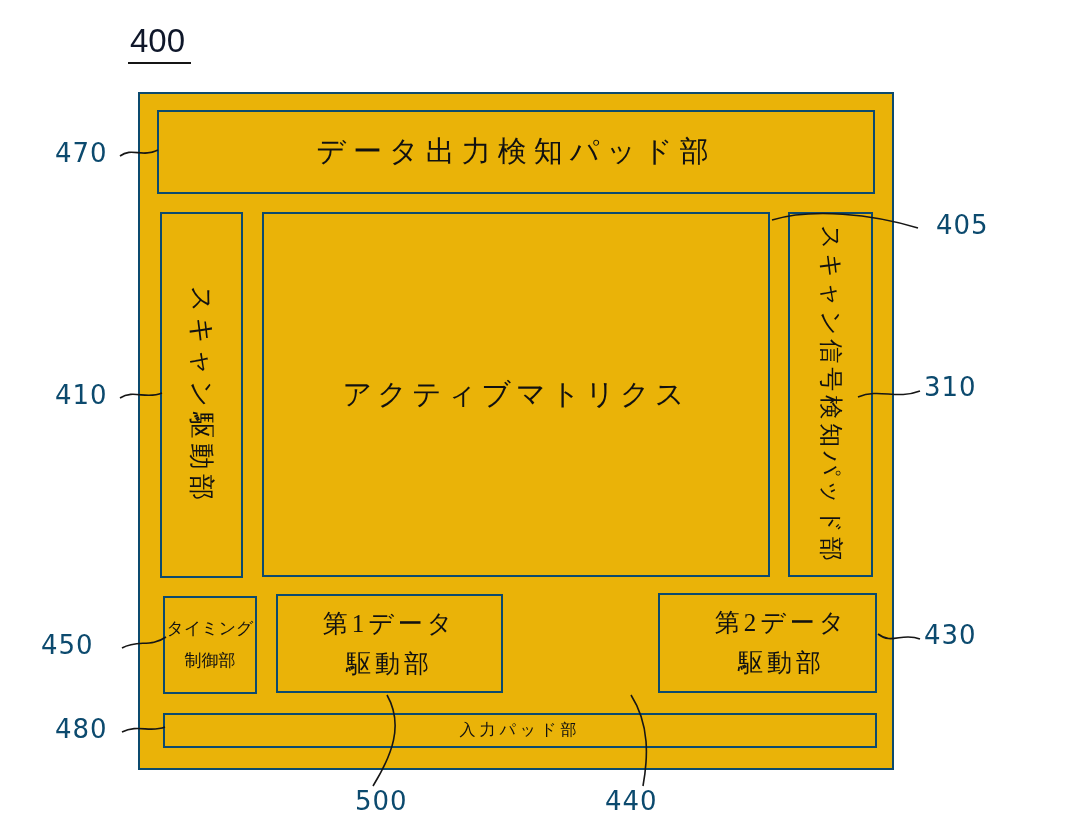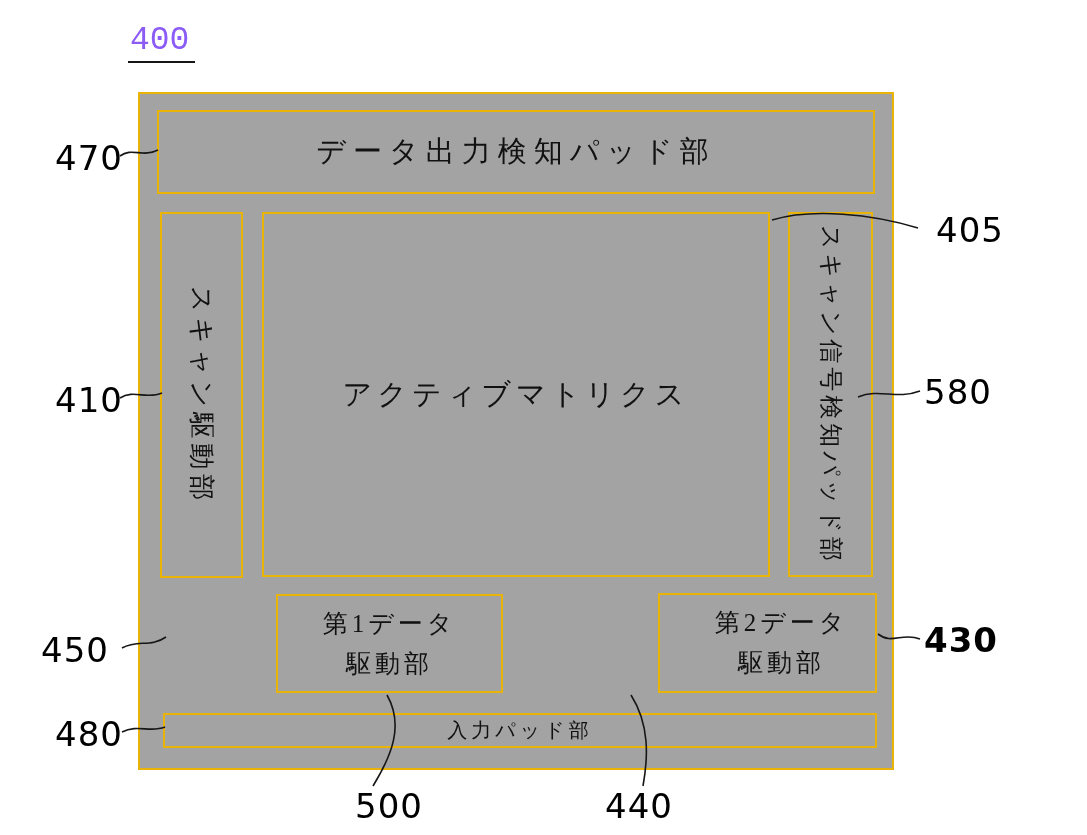--- a/index.html
+++ b/index.html
@@ -1,31 +1,31 @@
 <!DOCTYPE html>
 <html><head>
 <meta charset="utf-8">
 <style>
   html,body{margin:0;padding:0;background:#f7f7f5;}
   .canvas{
     position:relative;width:1087px;height:835px;background:#ffffff;
     font-family:"Liberation Serif","DejaVu Serif",serif;color:#111;overflow:hidden;
   }
-  .box{position:absolute;border:2px solid #eab308;background:#a3a3a3;box-sizing:border-box;}
+  .box{position:absolute;border:2px solid #0c4a6e;background:#eab308;box-sizing:border-box;}
   .center-text{display:flex;align-items:center;justify-content:center;text-align:center;}
   .col-text{display:flex;flex-direction:column;align-items:center;justify-content:center;text-align:center;}
   .vbox{display:flex;align-items:center;justify-content:center;}
   .rot{transform:rotate(90deg);white-space:nowrap;}
   .refnum{
     position:absolute;font-family:"DejaVu Sans","Liberation Sans",sans-serif;
-    font-size:34px;color:#000000;letter-spacing:1px;
+    font-size:26px;color:#0c4a6e;letter-spacing:1px;
   }
   .fignum{
-    position:absolute;left:128px;top:22px;font-family:Liberation Mono, monospace;
-    font-size:33px;color:#8b5cf6;border-bottom:2px solid #151515;padding:0 6px 2px 2px;
+    position:absolute;left:128px;top:22px;font-family:Liberation Sans, sans-serif;
+    font-size:33px;color:#0f172a;border-bottom:2px solid #151515;padding:0 6px 2px 2px;
   }
   svg.leaders{position:absolute;left:0;top:0;pointer-events:none;}
 </style>
 </head>
 <body>
 
 <div class="canvas">
 
   <div class="fignum">400</div>
 
@@ -40,43 +40,47 @@
   </div>
 
   <div class="box center-text" style="left:262px;top:212px;width:508px;height:365px;font-size:29px;letter-spacing:5px;">
     <span>アクティブマトリクス</span>
   </div>
 
   <div class="box vbox" style="left:788px;top:212px;width:85px;height:365px;font-size:24px;">
     <span class="rot" style="letter-spacing:4px;">スキャン信号検知パッド部</span>
   </div>
 
+  <div class="box col-text" style="left:163px;top:596px;width:94px;height:98px;font-size:17px;line-height:1.9;">
+    <span>タイミング</span>
+    <span>制御部</span>
+  </div>
 
   <div class="box col-text" style="left:276px;top:594px;width:227px;height:99px;font-size:25px;letter-spacing:4px;line-height:1.6;">
     <span>第1データ</span>
     <span>駆動部</span>
   </div>
 
 
   <div class="box col-text" style="left:658px;top:593px;width:219px;height:100px;font-size:25px;letter-spacing:4px;line-height:1.6;padding-left:28px;">
     <span>第2データ</span>
     <span>駆動部</span>
   </div>
 
-  <div class="box center-text" style="left:163px;top:713px;width:714px;height:35px;font-size:20px;letter-spacing:4px;">
+  <div class="box center-text" style="left:163px;top:713px;width:714px;height:35px;font-size:16px;letter-spacing:4px;">
     <span>入力パッド部</span>
   </div>
 
   <div class="refnum" style="left:55px;top:138px;">470</div>
   <div class="refnum" style="left:55px;top:380px;">410</div>
   <div class="refnum" style="left:41px;top:630px;">450</div>
   <div class="refnum" style="left:55px;top:714px;">480</div>
   <div class="refnum" style="left:922px;top:210px;margin-left:14px;">405</div>
-  <div class="refnum" style="left:924px;top:372px;">580</div>
-  <div class="refnum" style="left:924px;top:620px;font-weight:bold;">430</div>
+  <div class="refnum" style="left:924px;top:372px;">310</div>
+  <div class="refnum" style="left:924px;top:620px;">430</div>
   <div class="refnum" style="left:355px;top:786px;">500</div>
   <div class="refnum" style="left:605px;top:786px;">440</div>
 
   <svg class="leaders" width="1087" height="835" viewBox="0 0 1087 835">
     <g fill="none" stroke="#161616" stroke-width="1.6">
       <path d="M120 156 C 132 147, 142 158, 158 150"></path>
       <path d="M120 398 C 134 389, 146 400, 162 393"></path>
       <path d="M122 648 C 138 639, 150 648, 166 637"></path>
       <path d="M122 732 C 138 724, 150 733, 165 727"></path>
       <path d="M772 220 C 812 208, 872 214, 918 228"></path>

